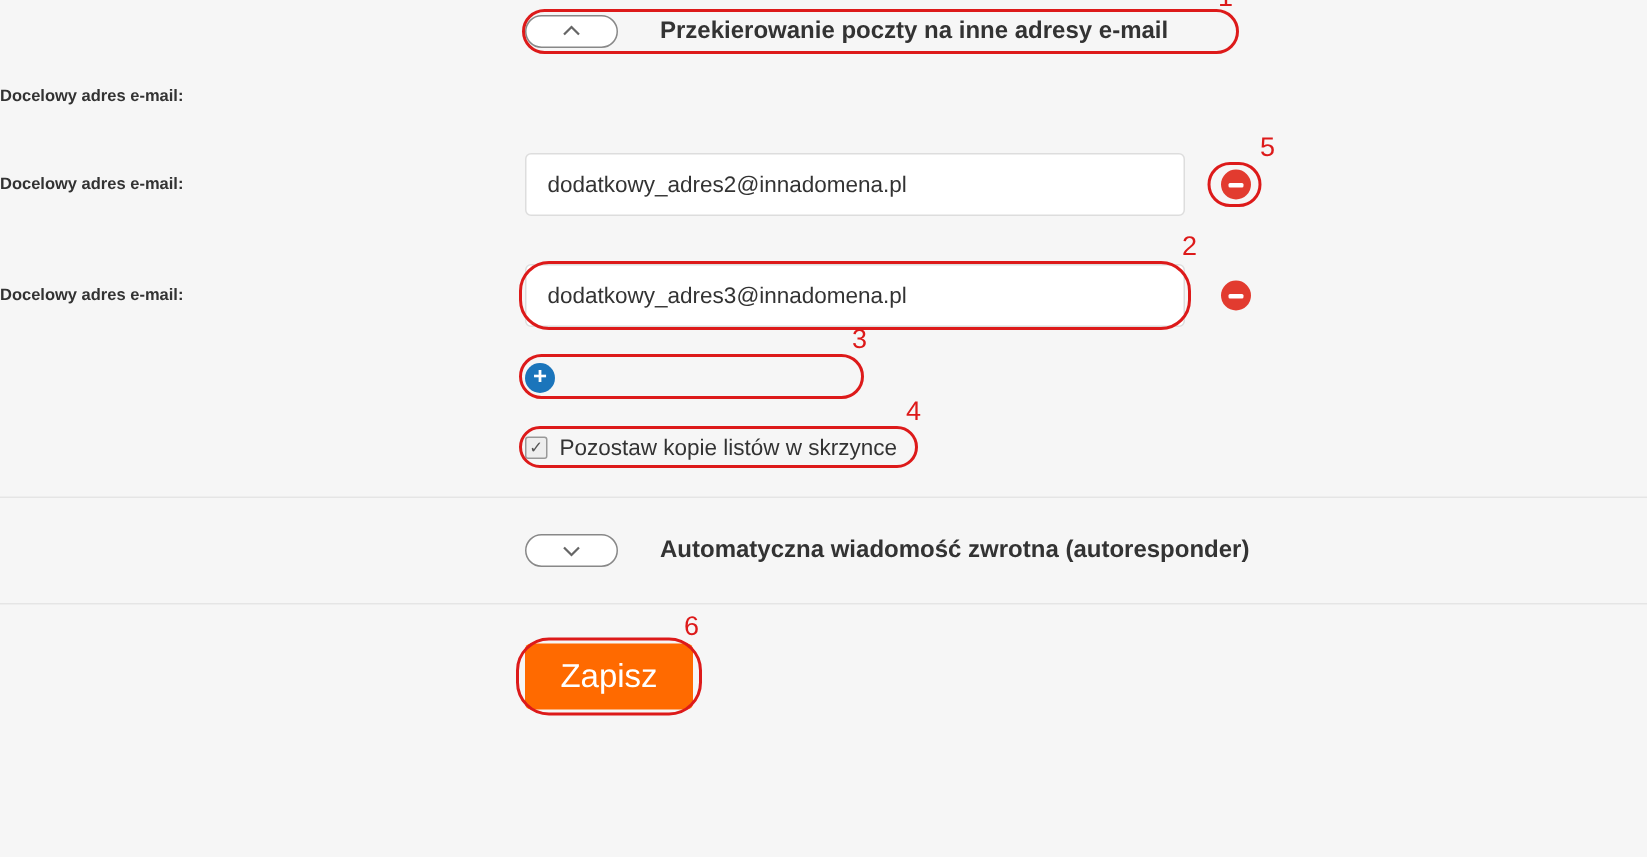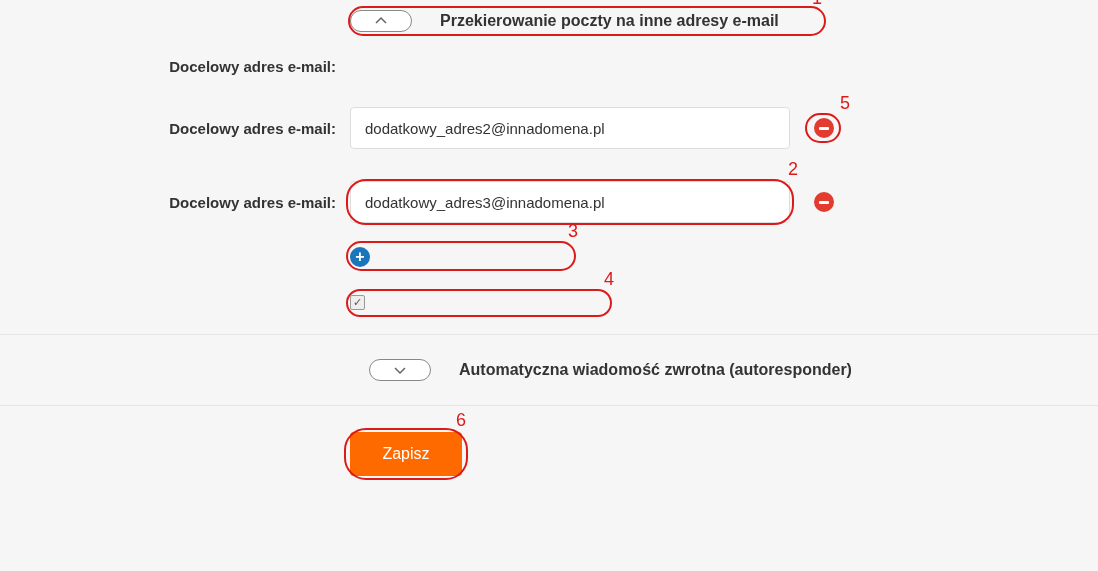--- a/index.html
+++ b/index.html
@@ -41,23 +41,22 @@
     color: #333;
   }
 
   .row {
     display: flex;
     align-items: center;
     padding: 16px 0;
   }
   .row-label {
     width: 350px;
-    text-align: right;
     font-weight: 700;
-    font-size: 15px;
+    font-size: 11px;
     padding-right: 14px;
     color: #333;
   }
   .row-body {
     display: flex;
     align-items: center;
     position: relative;
   }
   .text-input {
     width: 440px;
@@ -120,34 +119,34 @@
     background: #eee;
     display: inline-flex;
     align-items: center;
     justify-content: center;
     margin-right: 8px;
     font-size: 11px;
     color: #555;
   }
   .chk-label { font-size: 15px; color: #333; }
 
-  .second-section .section-header { padding: 24px 0 24px 350px; margin-left: 19px; }
+  .second-section .section-header { padding: 24px 0 24px 350px; }
 
   .footer {
     padding: 26px 0 10px 350px;
     position: relative;
   }
   .save-btn {
     background: #ff6a00;
     color: #fff;
     border: none;
     border-radius: 4px;
     width: 112px;
     height: 44px;
-    font-size: 16px;
+    font-size: 22px;
     cursor: pointer;
   }
 
   
   .callout { position: absolute; border: 2px solid #dd1a1a; border-radius: 18px; pointer-events: none; }
   .callout-num {
     position: absolute;
     color: #dd1a1a;
     font-size: 18px;
     font-weight: 400;
@@ -207,20 +206,21 @@
     <span class="add-btn">
       <span class="plus-circle">+</span>
     </span>
 
     <div class="callout" style="left:346px; top:2px; width:230px; height:30px; border-radius:15px;"></div>
     <span class="callout-num" style="left:568px; top:-18px;">3</span>
   </div>
 
   <div class="check-row">
     <span class="chk">✓</span>
+    <span class="chk-label">Pozostaw kopie listów w skrzynce</span>
 
     <div class="callout" style="left:346px; top:10px; width:266px; height:28px; border-radius:14px;"></div>
     <span class="callout-num" style="left:604px; top:-10px;">4</span>
   </div>
 
 </div>
 
 <div class="section second-section">
   <div class="section-header">
     <span class="toggle-pill">

